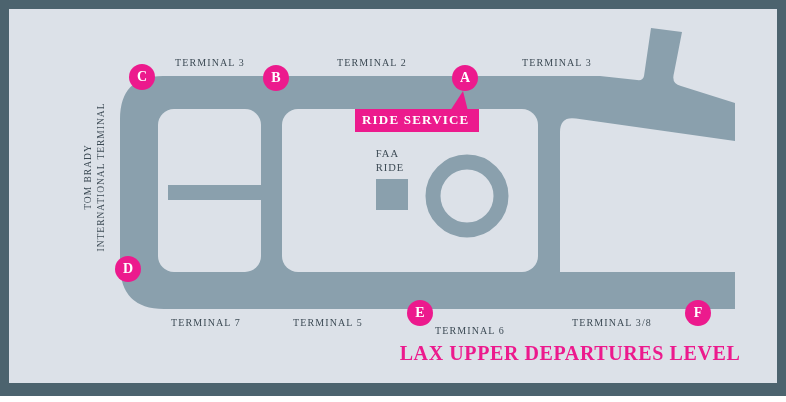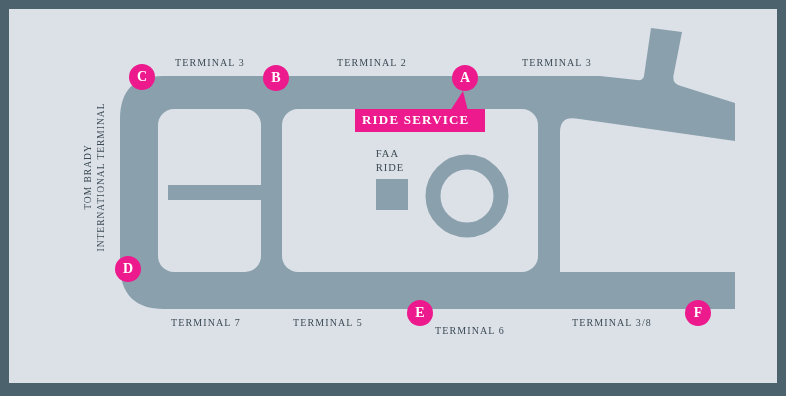--- a/index.html
+++ b/index.html
@@ -45,21 +45,21 @@
     line-height:1;
   }
   .callout{
     position:absolute;
     left:355px;top:109px;
     background:var(--pink);
     color:#ffffff;
     font-weight:bold;
     font-size:13px;
     letter-spacing:1.2px;
-    padding:3px 15px 4px 7px;
+    padding:3px 9px 4px 7px;
     white-space:nowrap;
   }
   .faa-label{
     position:absolute;
     left:390px;top:161px;
     transform:translate(-50%,-50%);
     color:var(--ink);
     font-size:10.5px;
     letter-spacing:1px;
     line-height:14px;
@@ -150,13 +150,14 @@
 
   <div class="callout">RIDE SERVICE</div>
 
   <div class="marker" style="left:465px;top:78px">A</div>
   <div class="marker" style="left:276px;top:78px">B</div>
   <div class="marker" style="left:142px;top:77px">C</div>
   <div class="marker" style="left:128px;top:269px">D</div>
   <div class="marker" style="left:420px;top:313px">E</div>
   <div class="marker" style="left:698px;top:313px">F</div>
 
+  <div class="map-title">LAX UPPER DEPARTURES LEVEL</div>
 </div>
 
 </body></html>

